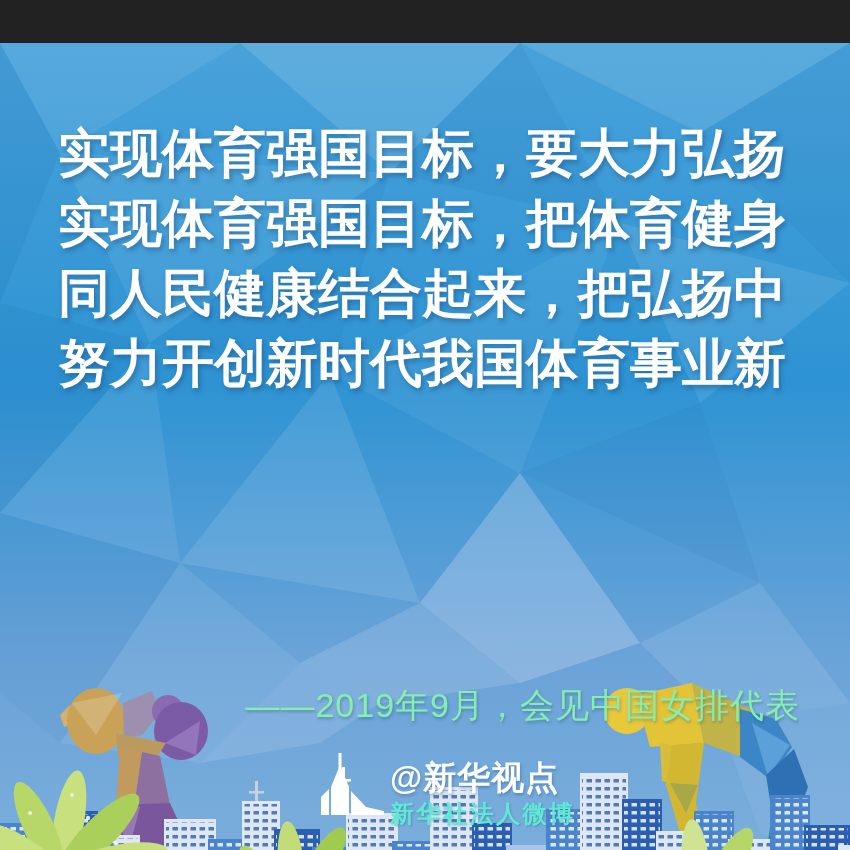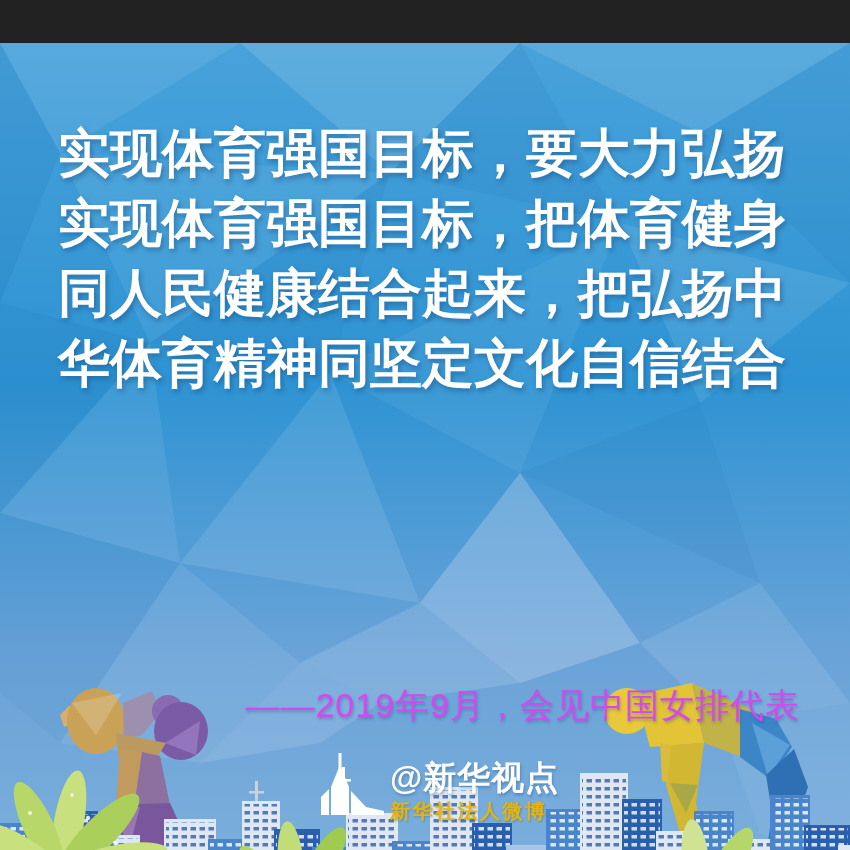--- a/index.html
+++ b/index.html
@@ -13,34 +13,34 @@
   .quote{
     position:absolute;left:58px;top:76px;width:740px;
     font-family:"Liberation Serif","DejaVu Serif",serif;
     font-weight:700;font-size:52px;line-height:70px;color:#ffffff;
     text-shadow:2px 3px 5px rgba(22,68,120,0.45);
     letter-spacing:0px;white-space:nowrap;
   }
   
   .attribution{
     position:absolute;right:50px;top:640px;
-    font-size:34px;font-weight:400;color:#d946ef;
+    font-size:34px;font-weight:400;color:#86efac;
     letter-spacing:1px;white-space:nowrap;
     text-shadow:1px 2px 3px rgba(22,68,120,0.35);
   }
   
   .logo{position:absolute;left:318px;top:708px;display:flex;align-items:flex-start;}
   .logo-icon{width:68px;height:68px;flex:0 0 auto;}
   .logo-text{margin-left:4px;margin-top:10px;}
   .logo-handle{
     font-size:33px;font-weight:700;color:#ffffff;letter-spacing:1px;
     text-shadow:1px 2px 3px rgba(22,68,120,0.35);line-height:34px;white-space:nowrap;
   }
   .logo-subtitle{
-    font-size:20px;font-weight:700;color:#eab308;letter-spacing:2.5px;
+    font-size:24px;font-weight:700;color:#5eead4;letter-spacing:2.5px;
     margin-top:3px;text-shadow:1px 1px 2px rgba(22,68,120,0.3);white-space:nowrap;
   }
   
   .watermark{
     position:absolute;right:6px;bottom:6px;display:flex;align-items:center;
     color:rgba(255,255,255,0.62);font-size:25px;font-weight:700;letter-spacing:1px;
     white-space:nowrap;
   }
   .weibo-icon{width:28px;height:28px;margin-right:3px;opacity:0.62;}
 </style>
@@ -239,21 +239,21 @@
       <g transform="rotate(-135)">
           <ellipse cx="42" cy="0" rx="42" ry="12" fill="#a9cf5c"></ellipse>
         </g>
     </g>
   </svg>
 
   <div class="quote">
     <div>实现体育强国目标，要大力弘扬</div>
     <div>实现体育强国目标，把体育健身</div>
     <div>同人民健康结合起来，把弘扬中</div>
-    <div>华体育精神同坚定文化自信结合</div>
+    <div>努力开创新时代我国体育事业新</div>
   </div>
 
   <div class="attribution">——2019年9月，会见中国女排代表</div>
 
   <div class="logo">
     <svg class="logo-icon" viewBox="0 0 68 68">
       <g fill="#ffffff">
         <rect x="20.5" y="2" width="3" height="22"></rect>
         <polygon points="13,36 22,14 31,36 31,64 13,64"></polygon>
         <polygon points="3,46 11,38 11,64 3,64"></polygon>

